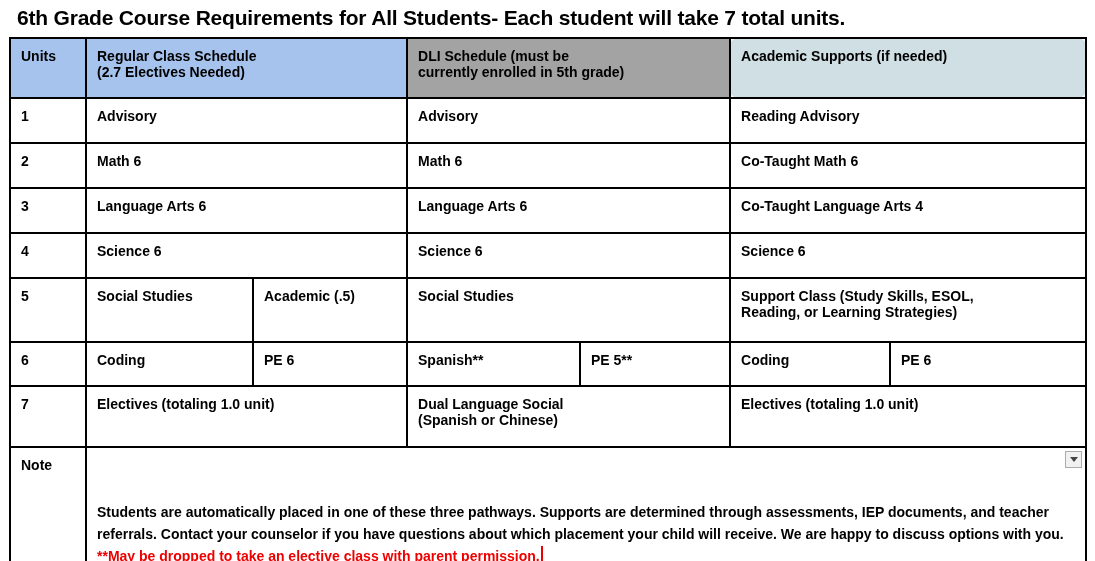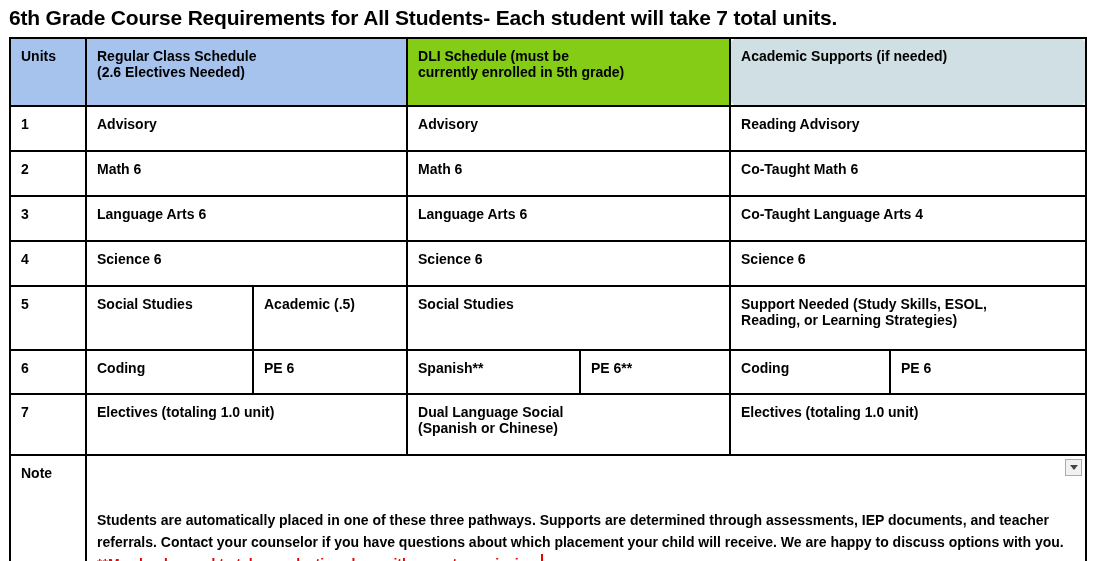--- a/index.html
+++ b/index.html
@@ -5,39 +5,39 @@
   * { box-sizing: border-box; }
   html, body {
     margin: 0; padding: 0;
     background: #ffffff;
     font-family: "Liberation Sans", sans-serif;
     width: 1095px; height: 561px; overflow: hidden;
   }
   .page { padding: 4px 0 0 9px; }
   .doc-title {
     font-size: 21px; font-weight: bold; color: #000;
-    margin: 2px 0 7px 0; letter-spacing: -0.2px; white-space: nowrap;
+    margin: 2px 0 7px 8px; letter-spacing: -0.2px; white-space: nowrap;
   }
   table.course-table {
     border-collapse: collapse; table-layout: fixed; width: 1076px;
   }
   table.course-table td {
     border: 2px solid #000;
     padding: 9px 10px;
     vertical-align: top;
     text-align: left;
     font-size: 14px;
     font-weight: bold;
     color: #000;
     white-space: pre-line;
     overflow: hidden;
   }
-  td.hdr { font-size: 15px; height: 68px; padding-top: 13px; }
+  td.hdr { font-size: 15px; height: 60px; padding-top: 13px; }
   td.hdr-blue  { background: #a6c3ee; }
-  td.hdr-salmon{ background: #84cc16; color: #ffffff; }
+  td.hdr-salmon{ background: #a3a3a3; color: #ffffff; }
   td.hdr-teal  { background: #d0dfe3; border-radius: 8px; }
   td.unit { font-size: 15px; padding-left: 13px; }
   tr.r-std  td { height: 45px; }
   tr.r-five td { height: 64px; }
   tr.r-six  td { height: 44px; }
   tr.r-sev  td { height: 61px; }
   .dli-red { color: #cf4527; }
   td.note-label { font-size: 15px; }
   td.note-cell {
     font-weight: normal; font-size: 15.5px; line-height: 22px;
@@ -77,21 +77,21 @@
       <col style="width:173px">
         <col style="width:150px">
         <col style="width:160px">
         <col style="width:196px">
     </colgroup>
 
     <tbody>
         <tr>
       <td class="hdr hdr-blue">Units</td>
       <td class="hdr hdr-blue" colspan="2">Regular Class Schedule
-(2.6 Electives Needed)</td>
+(2.7 Electives Needed)</td>
       <td class="hdr hdr-salmon" colspan="2">DLI Schedule (must be
 currently enrolled in 5th grade)</td>
       <td class="hdr hdr-teal" colspan="2">Academic Supports (if needed)</td>
     </tr>
 
     <tr class="r-std">
       <td class="unit">1</td>
       <td colspan="2">Advisory</td>
       <td colspan="2">Advisory</td>
       <td colspan="2">Reading Advisory</td>
@@ -116,30 +116,30 @@
       <td colspan="2">Science 6</td>
       <td colspan="2">Science 6</td>
       <td colspan="2">Science 6</td>
     </tr>
 
     <tr class="r-five">
       <td class="unit">5</td>
       <td>Social Studies</td>
       <td>Academic (.5)</td>
       <td colspan="2">Social Studies</td>
-      <td colspan="2">Support Needed (Study Skills, ESOL,
+      <td colspan="2">Support Class (Study Skills, ESOL,
 Reading, or Learning Strategies)</td>
     </tr>
 
     <tr class="r-six">
       <td class="unit">6</td>
       <td>Coding</td>
       <td>PE 6</td>
       <td class="dli-red">Spanish**</td>
-      <td class="dli-red">PE 6**</td>
+      <td class="dli-red">PE 5**</td>
       <td>Coding</td>
       <td>PE 6</td>
     </tr>
 
     <tr class="r-sev">
       <td class="unit">7</td>
       <td colspan="2">Electives (totaling 1.0 unit)</td>
       <td colspan="2">Dual Language Social
 (Spanish or Chinese)</td>
       <td colspan="2">Electives (totaling 1.0 unit)</td>

